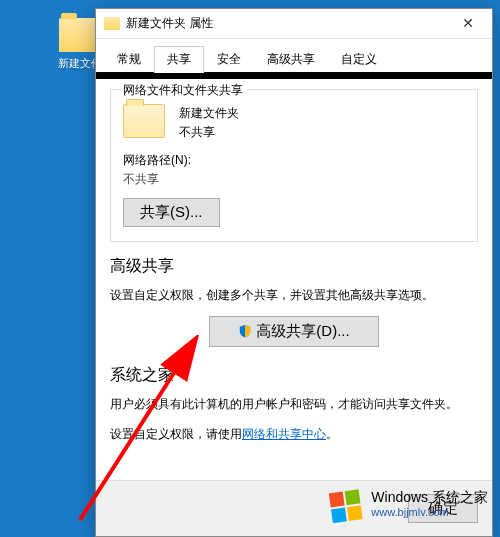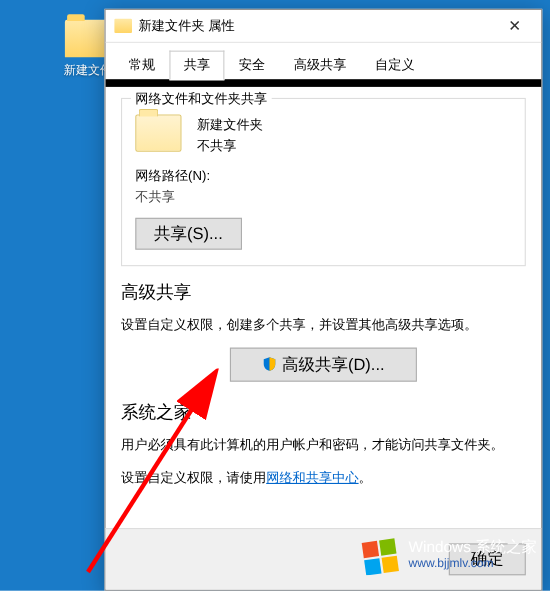--- a/index.html
+++ b/index.html
@@ -186,21 +186,21 @@
     .watermark {
       position: absolute;
       right: 12px;
       bottom: 14px;
       display: flex;
       align-items: center;
       gap: 6px;
       z-index: 20;
     }
     .watermark-text { text-align: left; line-height: 1.2; }
-    .wm-line1 { font-size: 14px; color: #ffffff; }
+    .wm-line1 { font-size: 14px; color: #000000; }
     .wm-line2 { font-size: 11px; color: #2a5db0; }
   </style>
 </head>
 <body>
 
 <div class="desktop-icon">
   <div class="folder-img"></div>
   <div class="desktop-icon-label">新建文件</div>
 </div>
 

